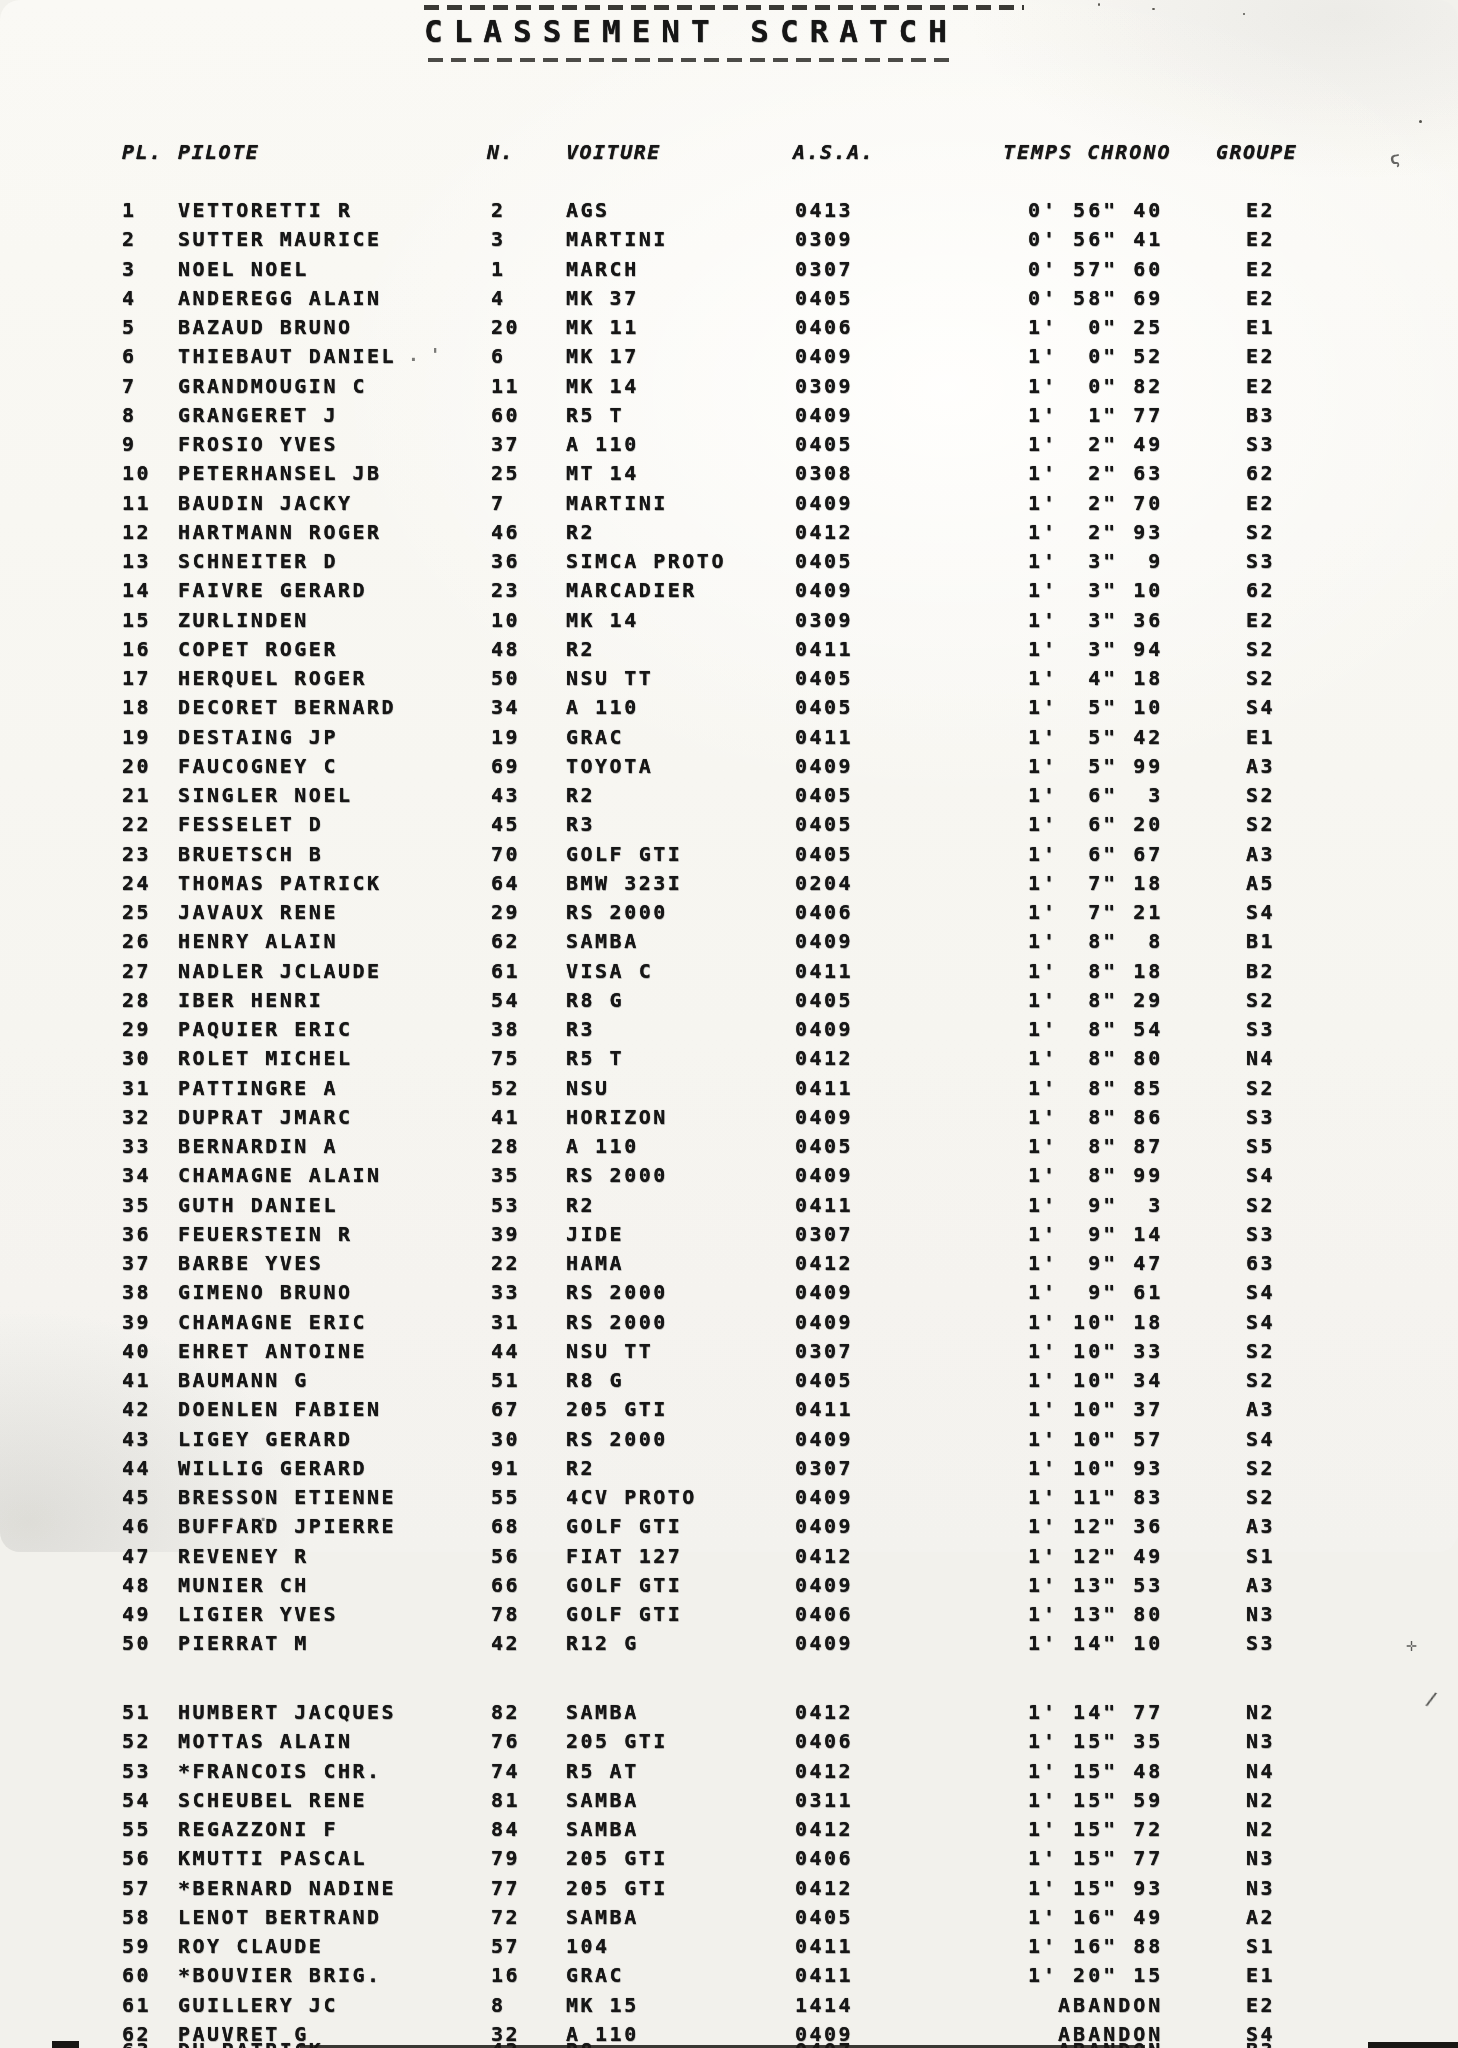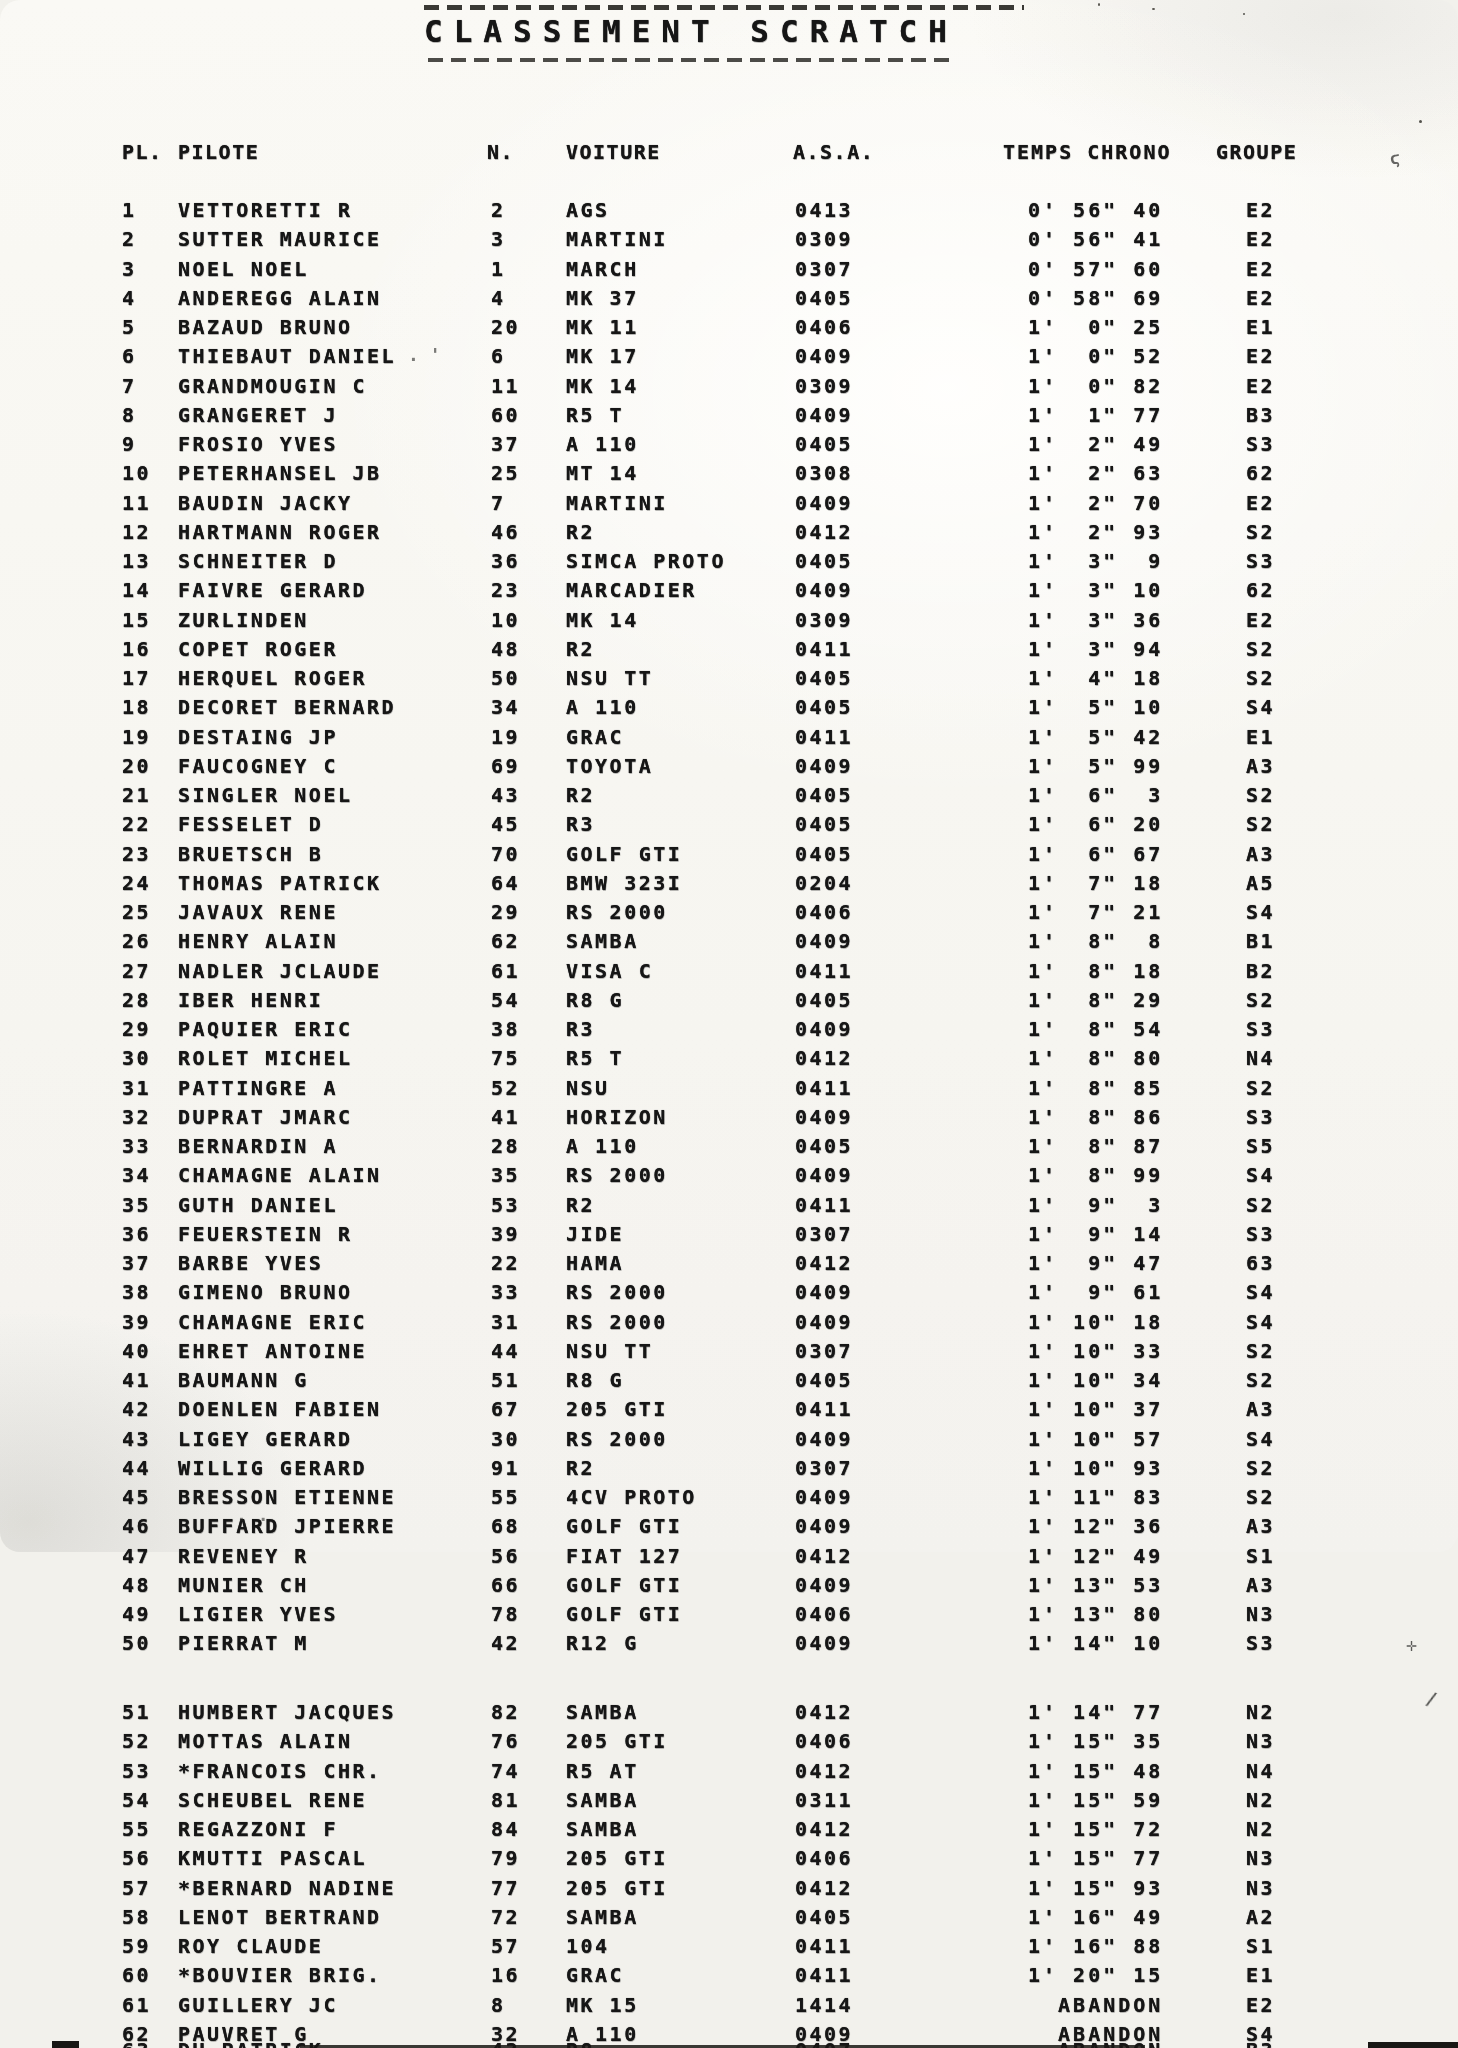--- a/index.html
+++ b/index.html
@@ -20,21 +20,21 @@
   .ink{color:#1a1a1a;text-shadow:0 0 .7px rgba(15,15,15,.85), .5px .5px 0 rgba(50,50,50,.28);}
   
   .rule{position:absolute;height:5px;background:repeating-linear-gradient(90deg,#24231f 0 15px,transparent 15px 23px);opacity:.88;}
   .rule-top{left:424px;top:5px;width:600px;}
   .rule-bottom{left:428px;top:58px;width:528px;height:4px;opacity:.8;}
   .title{
     position:absolute;left:424px;top:13px;
     font-size:31px;font-weight:700;letter-spacing:11px;white-space:pre;
   }
   
-  .colhead{position:absolute;top:140px;font-size:20px;font-weight:700;letter-spacing:1.5px;white-space:pre;}
+  .colhead{position:absolute;top:140px;font-size:20px;font-weight:700;letter-spacing:1.5px;white-space:pre;font-style:italic;}
   .h-pl{left:122px;} .h-pilote{left:178px;} .h-num{left:487px;} .h-voiture{left:566px;}
   .h-asa{left:793px;} .h-temps{left:1003px;letter-spacing:2px;} .h-groupe{left:1216px;}
   
   .row{position:absolute;left:0;top:0;width:1458px;height:28px;}
   .c{position:absolute;top:0;font-size:20px;font-weight:700;letter-spacing:2.5px;white-space:pre;}
   .pl{left:122px;} .pilote{left:178px;} .num{left:491px;} .voiture{left:566px;}
   .asa{left:795px;} .temps{left:1028px;letter-spacing:3px;} .groupe{left:1246px;}
   .partial{top:2038px;}
   
   .artifact{position:absolute;color:#2a2a28;font-weight:700;}

